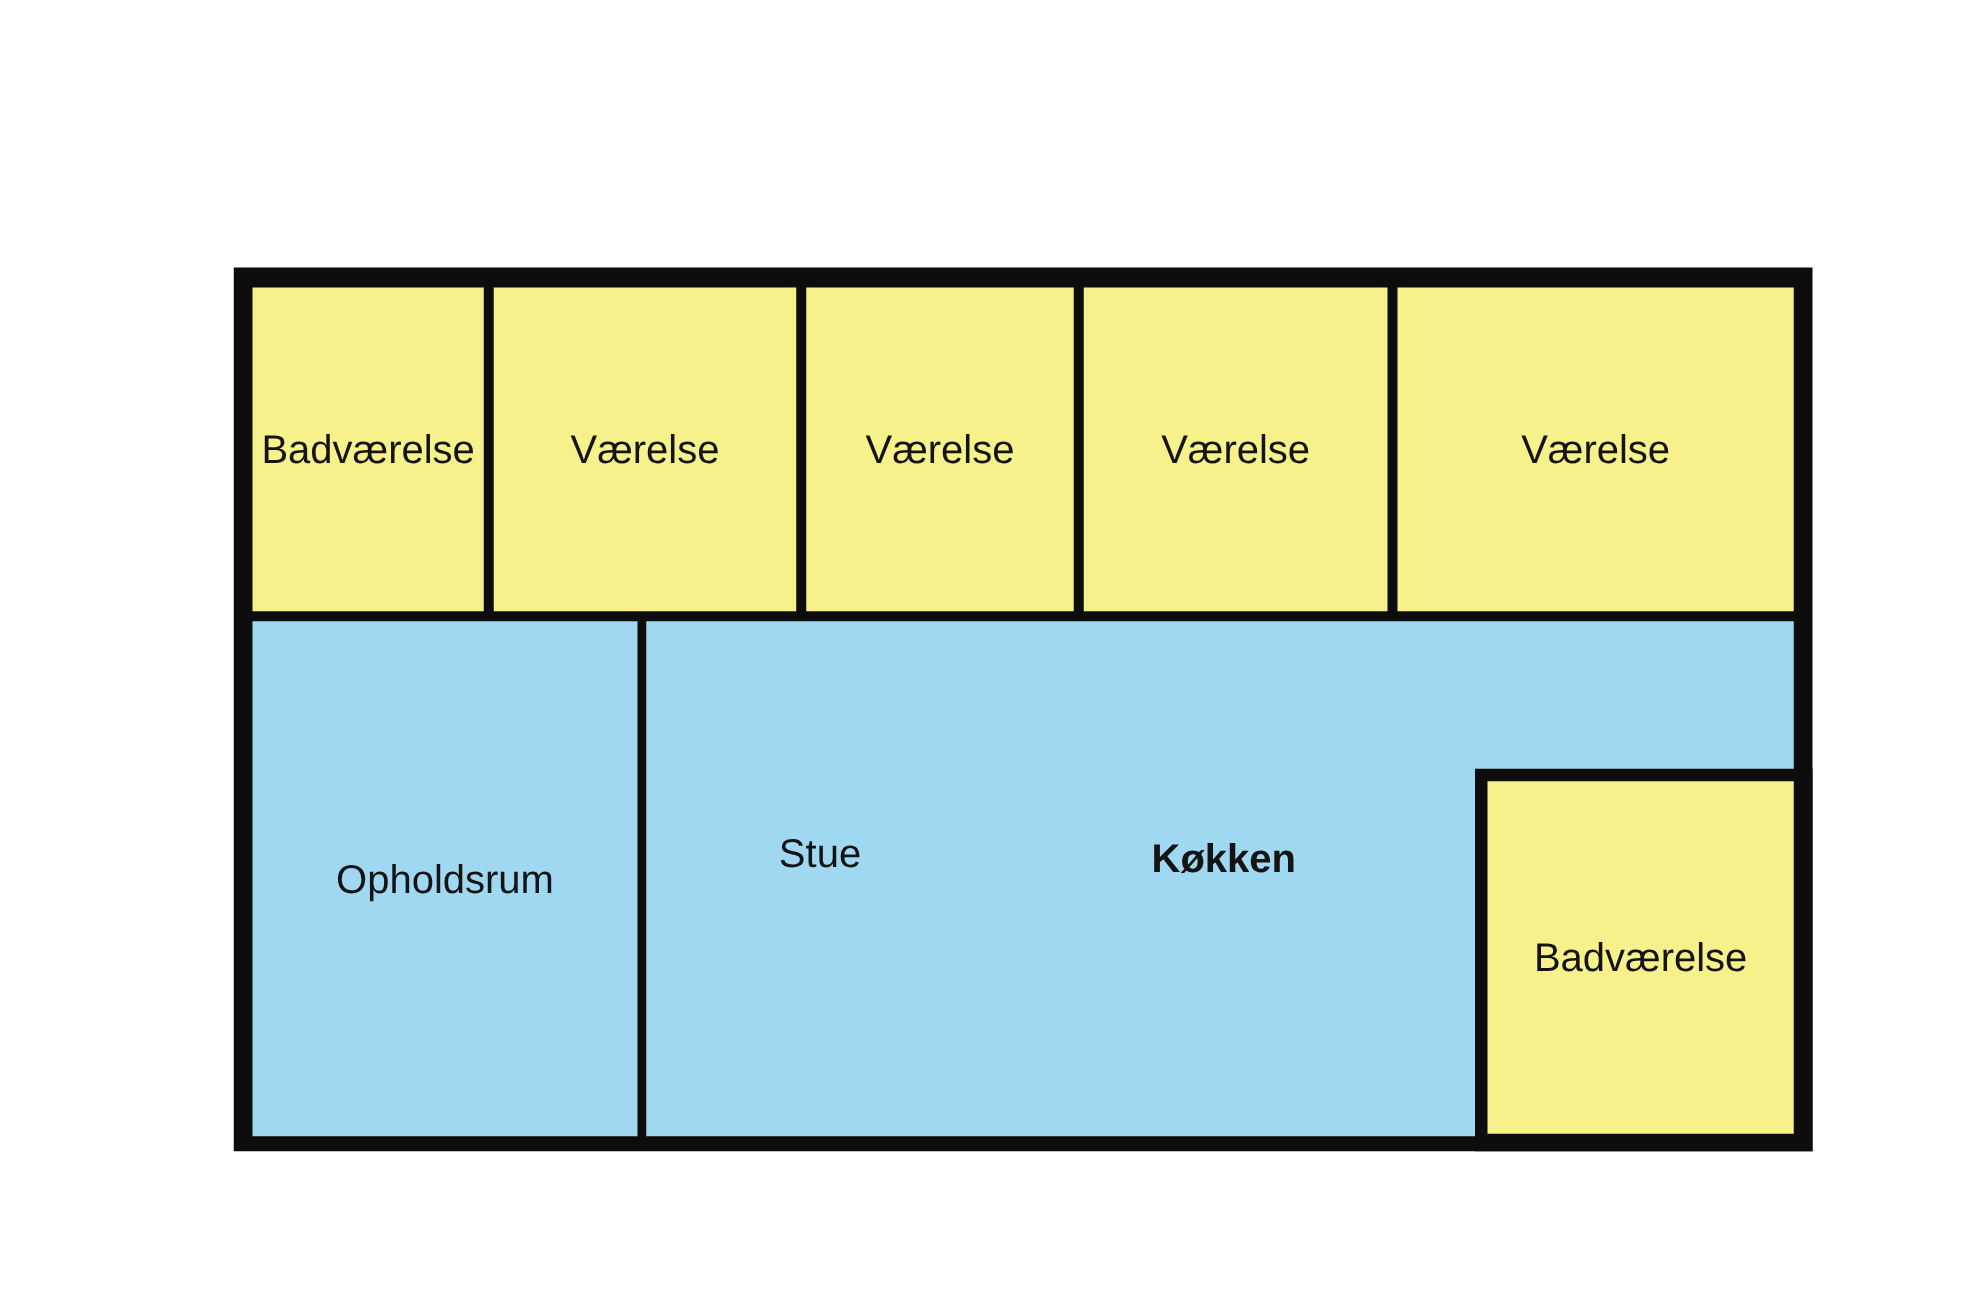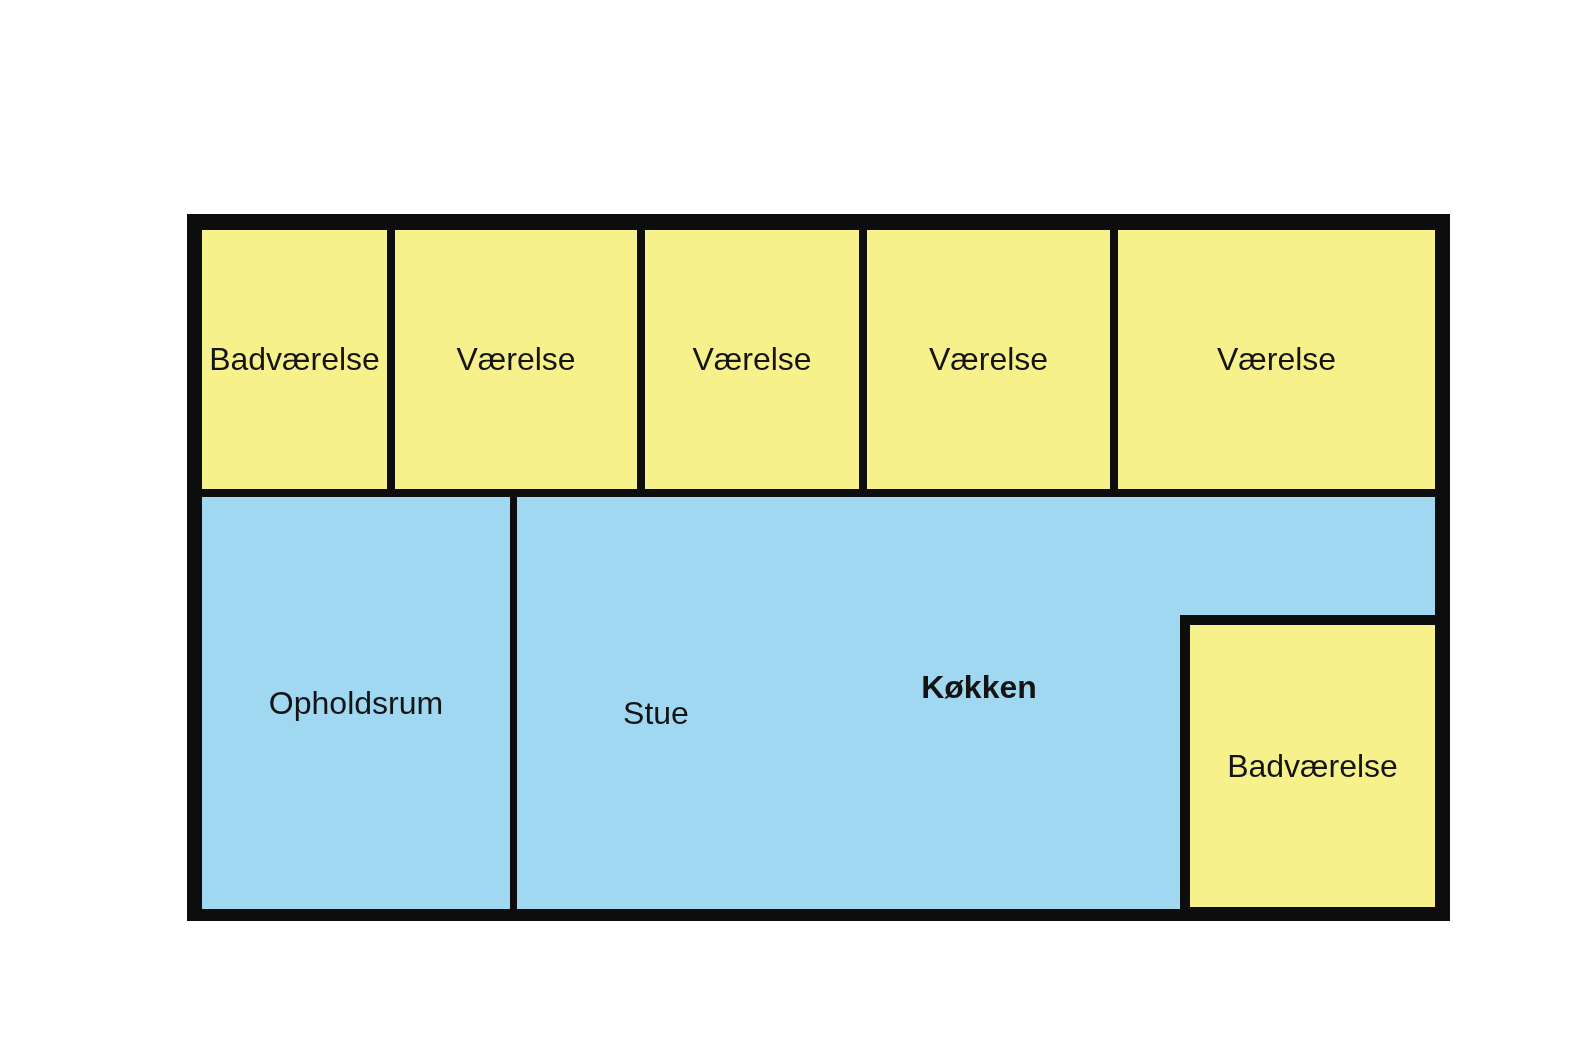--- a/index.html
+++ b/index.html
@@ -54,21 +54,21 @@
   .r6 { left: 330px; top: 283px; width: 918px; height: 412px; }
 
   
   .sublabel {
     position: absolute;
     transform: translate(-50%, -50%);
     font-size: 32px;
     color: var(--ink);
     white-space: nowrap;
   }
-  .sublabel.stue   { left: 139px; top: 186px; margin-top: 30px; }
+  .sublabel.stue   { left: 139px; top: 186px; }
   .sublabel.kokken { left: 462px; top: 190px; font-weight: bold; }
 
   
   .r7-wrap {
     position: absolute;
     left: 993px; top: 401px;
     width: 270px; height: 306px;
     background: var(--wall);
   }
   .r7 { left: 10px; top: 10px; width: 245px; height: 282px; }

